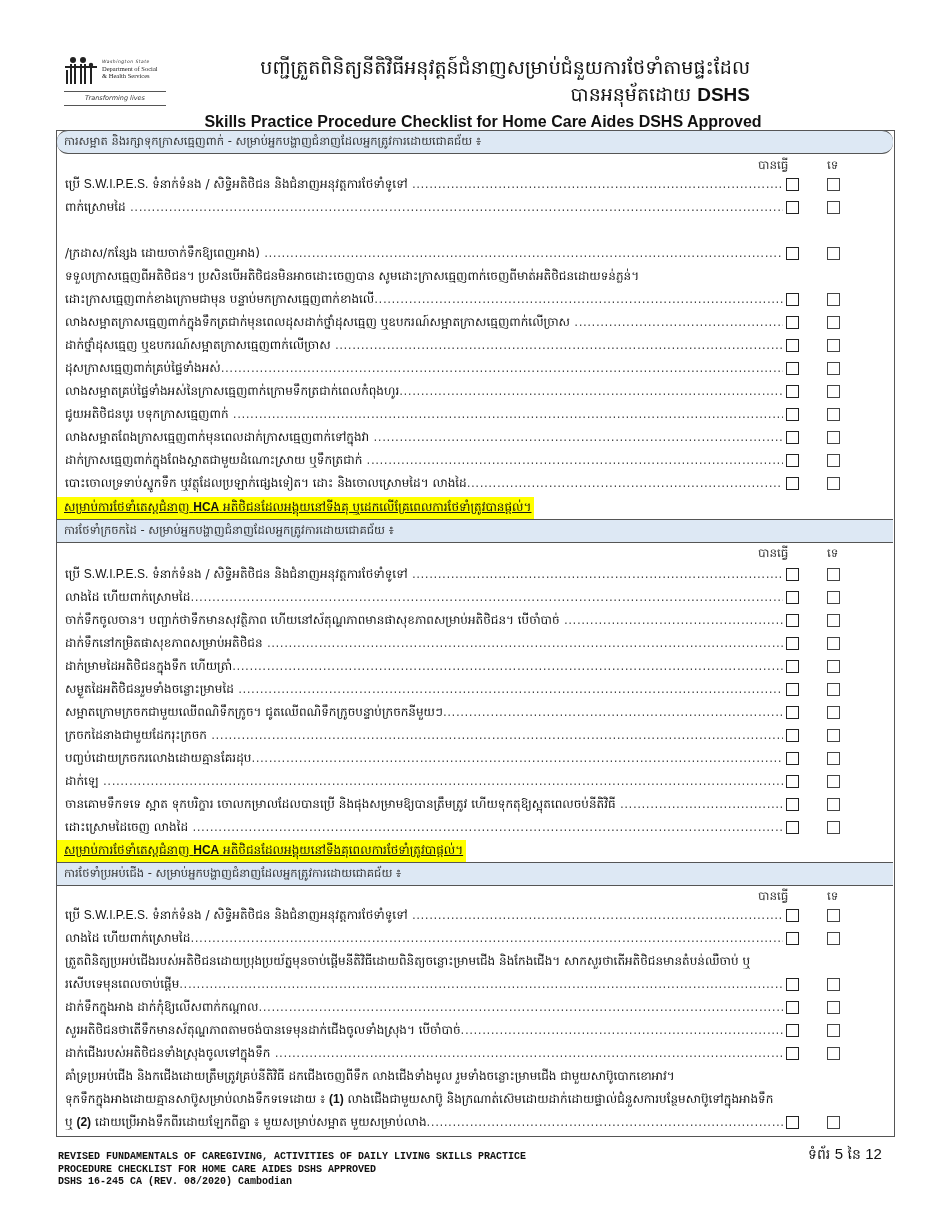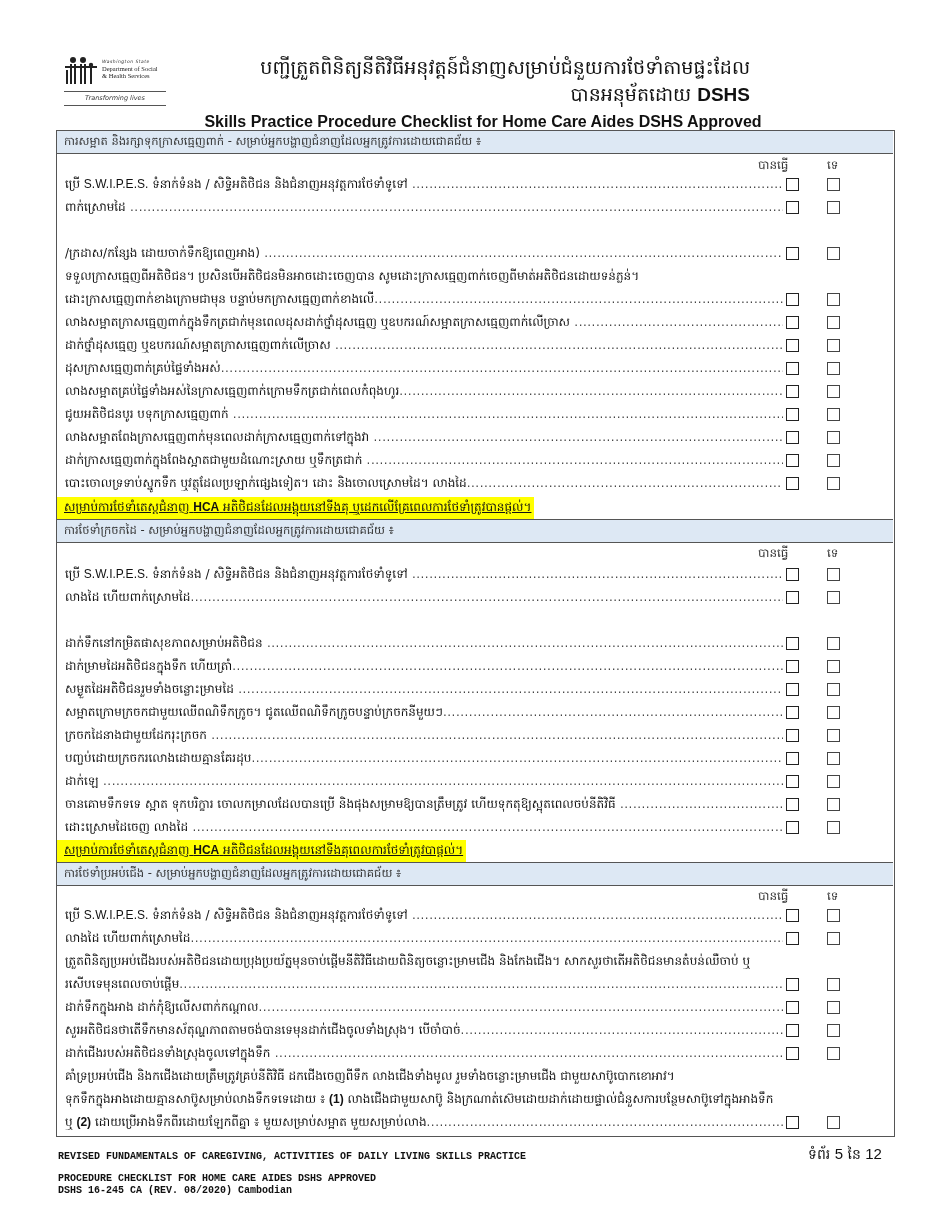--- a/index.html
+++ b/index.html
@@ -30,21 +30,21 @@
   .cb.yes { left: 721px; top: 4px; }
   .cb.no { left: 762px; top: 4px; border-color: #444; }
   .plain { position: absolute; left: 8px; font-size: 12px; line-height: 20px; white-space: nowrap; }
   .plain b, .row b { font-family: "Liberation Sans", sans-serif; font-weight: bold; }
   .en { font-family: "Liberation Sans", sans-serif; }
 
   .hl { position: absolute; left: 0; height: 22px; background: #ffff00; font-size: 12px; line-height: 21px; padding: 0 3px 0 7px; white-space: nowrap; color: #111; text-decoration: underline; text-decoration-color: #111; }
   .hl b { font-family: "Liberation Sans", sans-serif; font-weight: bold; }
 
   .footer-left { position: absolute; left: 58px; top: 1151px; font-family: Liberation Mono, monospace; font-weight: bold; font-size: 10px; line-height: 12px; }
-  .footer-left .l2 { margin-top: 10px; }
+  .footer-left .l2 { margin-top: 1px; }
   .footer-right { position: absolute; left: 808px; top: 1145px; font-size: 14px; }
   .footer-right .num { font-family: "Liberation Sans", sans-serif; font-size: 15px; }
 </style>
 </head>
 <body>
 
 <div class="logo">
   <svg class="mark" viewBox="0 0 34 30">
     <g fill="#222">
       <circle cx="9" cy="4" r="3"></circle>
@@ -70,21 +70,21 @@
 </div>
 
 <div class="title-km">
   <div>បញ្ជីត្រួតពិនិត្យនីតិវិធីអនុវត្តន៍ជំនាញសម្រាប់ជំនួយការថែទាំតាមផ្ទះដែល</div>
   <div><span>បានអនុម័តដោយ</span> <b>DSHS</b></div>
 </div>
 <div class="title-en">Skills Practice Procedure Checklist for Home Care Aides DSHS Approved</div>
 
 <div class="box">
 
-  <div class="sec-head" style="top:-1px;">ការសម្អាត និងរក្សាទុកក្រាសធ្មេញពាក់ - សម្រាប់អ្នកបង្ហាញជំនាញដែលអ្នកត្រូវការដោយជោគជ័យ ៖</div>
+  <div class="sec-head" style="top:-1px;border-radius:11px;">ការសម្អាត និងរក្សាទុកក្រាសធ្មេញពាក់ - សម្រាប់អ្នកបង្ហាញជំនាញដែលអ្នកត្រូវការដោយជោគជ័យ ៖</div>
   <div class="col-head" style="left:701px; top:26px;">បានធ្វើ</div>
   <div class="col-head" style="left:770px; top:26px;">ទេ</div>
 
   <div class="row" style="top:43px;">
     <div class="text"><span>ប្រើ</span> <span class="en">S.W.I.P.E.S.</span> <span>ទំនាក់ទំនង / សិទ្ធិអតិថិជន និងជំនាញអនុវត្តការថែទាំទូទៅ</span><span class="dots"> ..............................................................................................................</span></div>
     <span class="cb yes"></span>
       <span class="cb no"></span>
   </div>
   <div class="row" style="top:66px;">
     <div class="text"><span>ពាក់ស្រោមដៃ</span><span class="dots"> ...................................................................................................................................................................................................</span></div>
@@ -150,20 +150,25 @@
   <div class="col-head" style="left:701px; top:414px;">បានធ្វើ</div>
   <div class="col-head" style="left:770px; top:414px;">ទេ</div>
 
   <div class="row" style="top:433px;">
     <div class="text"><span>ប្រើ</span> <span class="en">S.W.I.P.E.S.</span> <span>ទំនាក់ទំនង / សិទ្ធិអតិថិជន និងជំនាញអនុវត្តការថែទាំទូទៅ</span><span class="dots"> ..............................................................................................................</span></div>
     <span class="cb yes"></span>
       <span class="cb no"></span>
   </div>
   <div class="row" style="top:456px;">
     <div class="text"><span>លាងដៃ ហើយពាក់ស្រោមដៃ</span><span class="dots">..............................................................................................................................................................................................</span></div>
+    <span class="cb yes"></span>
+      <span class="cb no"></span>
+  </div>
+  <div class="row" style="top:479px;">
+    <div class="text"><span>ចាក់ទឹកចូលចាន។ បញ្ជាក់ថាទឹកមានសុវត្ថិភាព ហើយនៅស័តុណ្ហភាពមានផាសុខភាពសម្រាប់អតិថិជន។ បើចាំបាច់</span><span class="dots"> ...................................................</span></div>
     <span class="cb yes"></span>
       <span class="cb no"></span>
   </div>
   <div class="row" style="top:502px;">
     <div class="text"><span>ដាក់ទឹកនៅកម្រិតផាសុខភាពសម្រាប់អតិថិជន</span><span class="dots"> ...................................................................................................................................................................</span></div>
     <span class="cb yes"></span>
       <span class="cb no"></span>
   </div>
   <div class="row" style="top:525px;">
     <div class="text"><span>ដាក់ម្រាមដៃអតិថិជនក្នុងទឹក ហើយត្រាំ</span><span class="dots">............................................................................................................................................................................</span></div>

